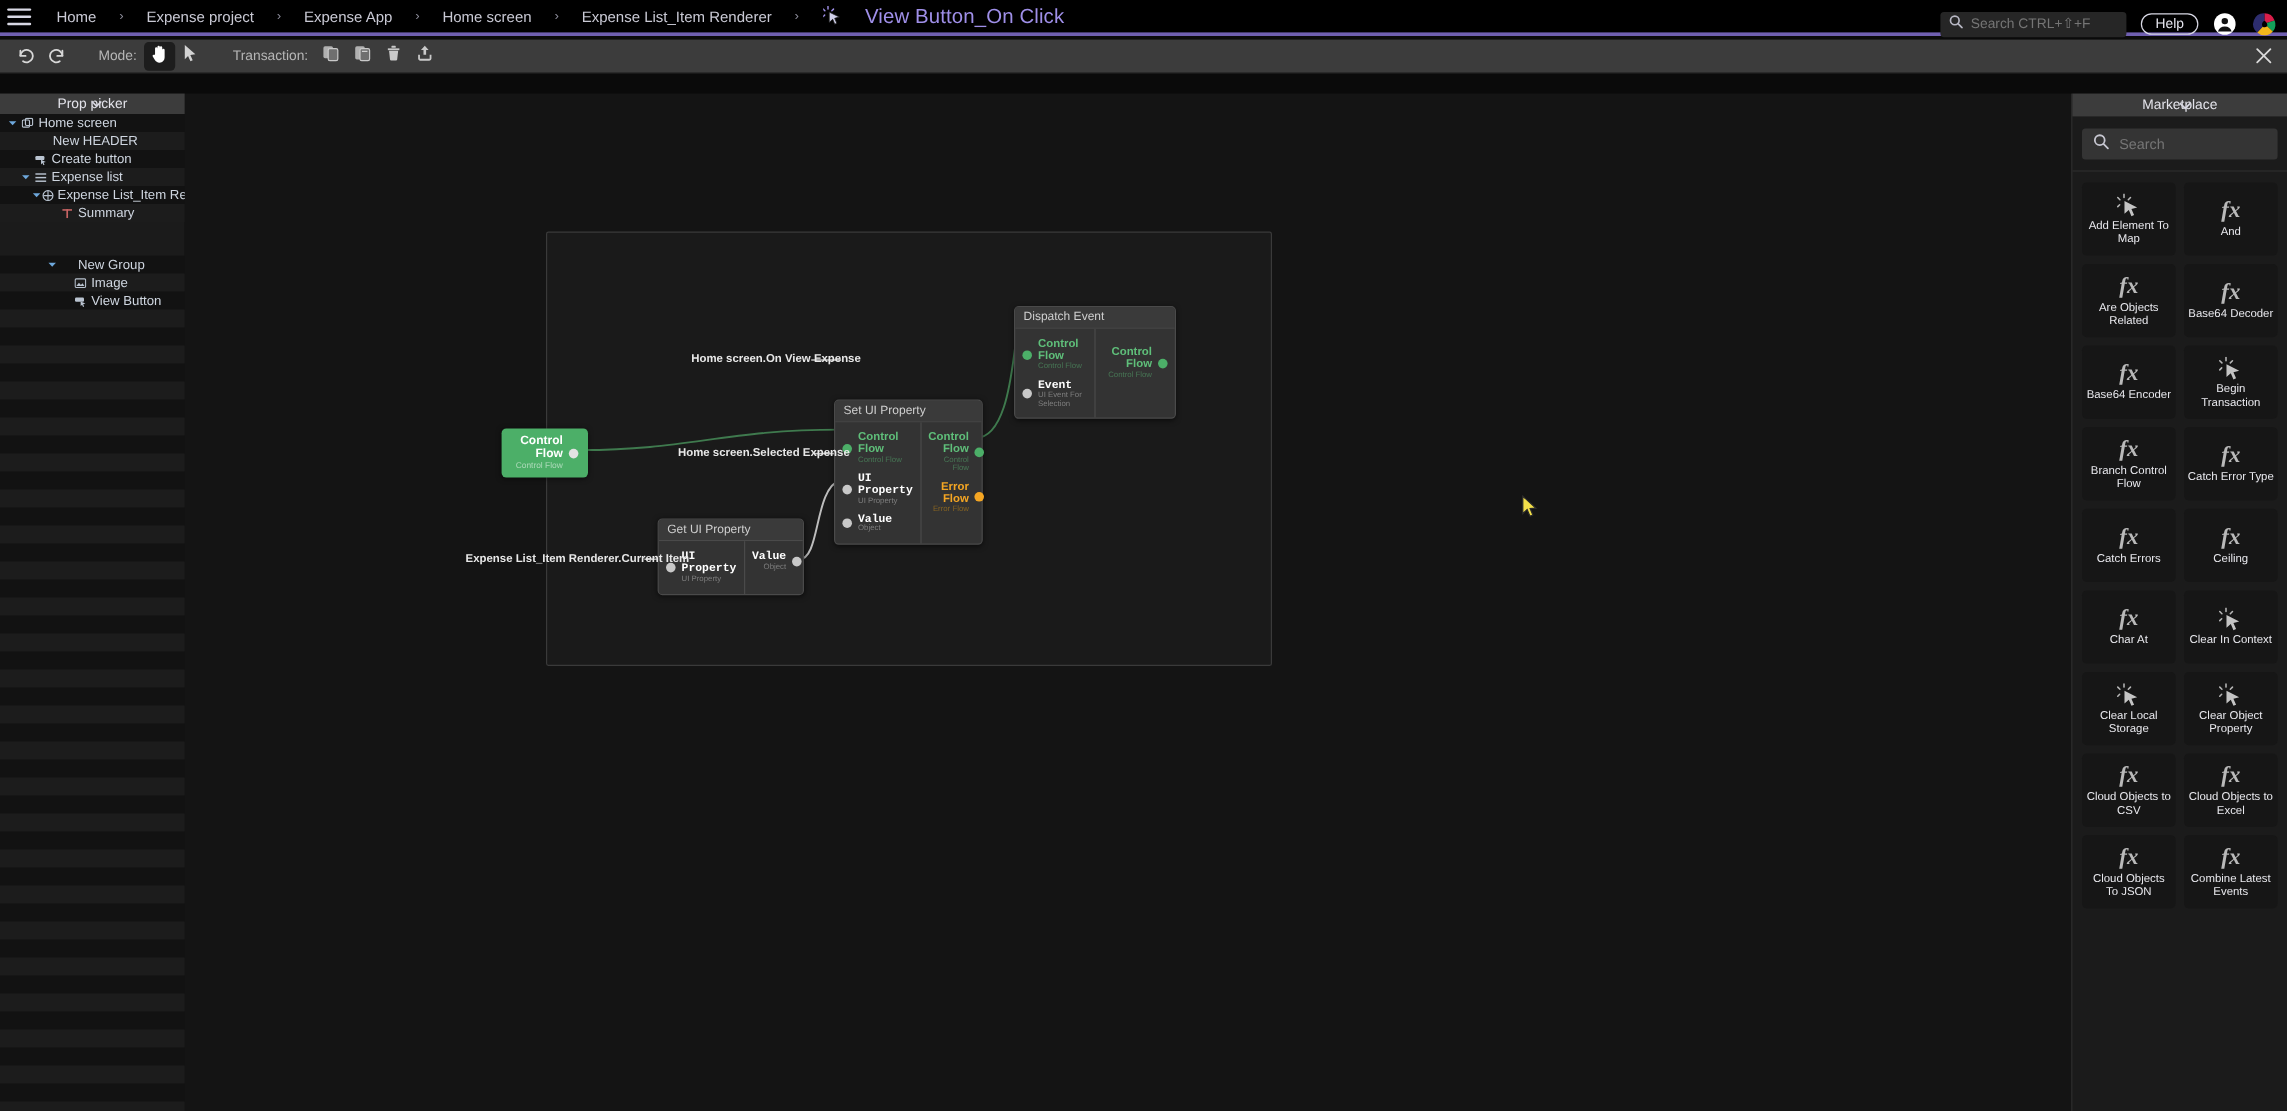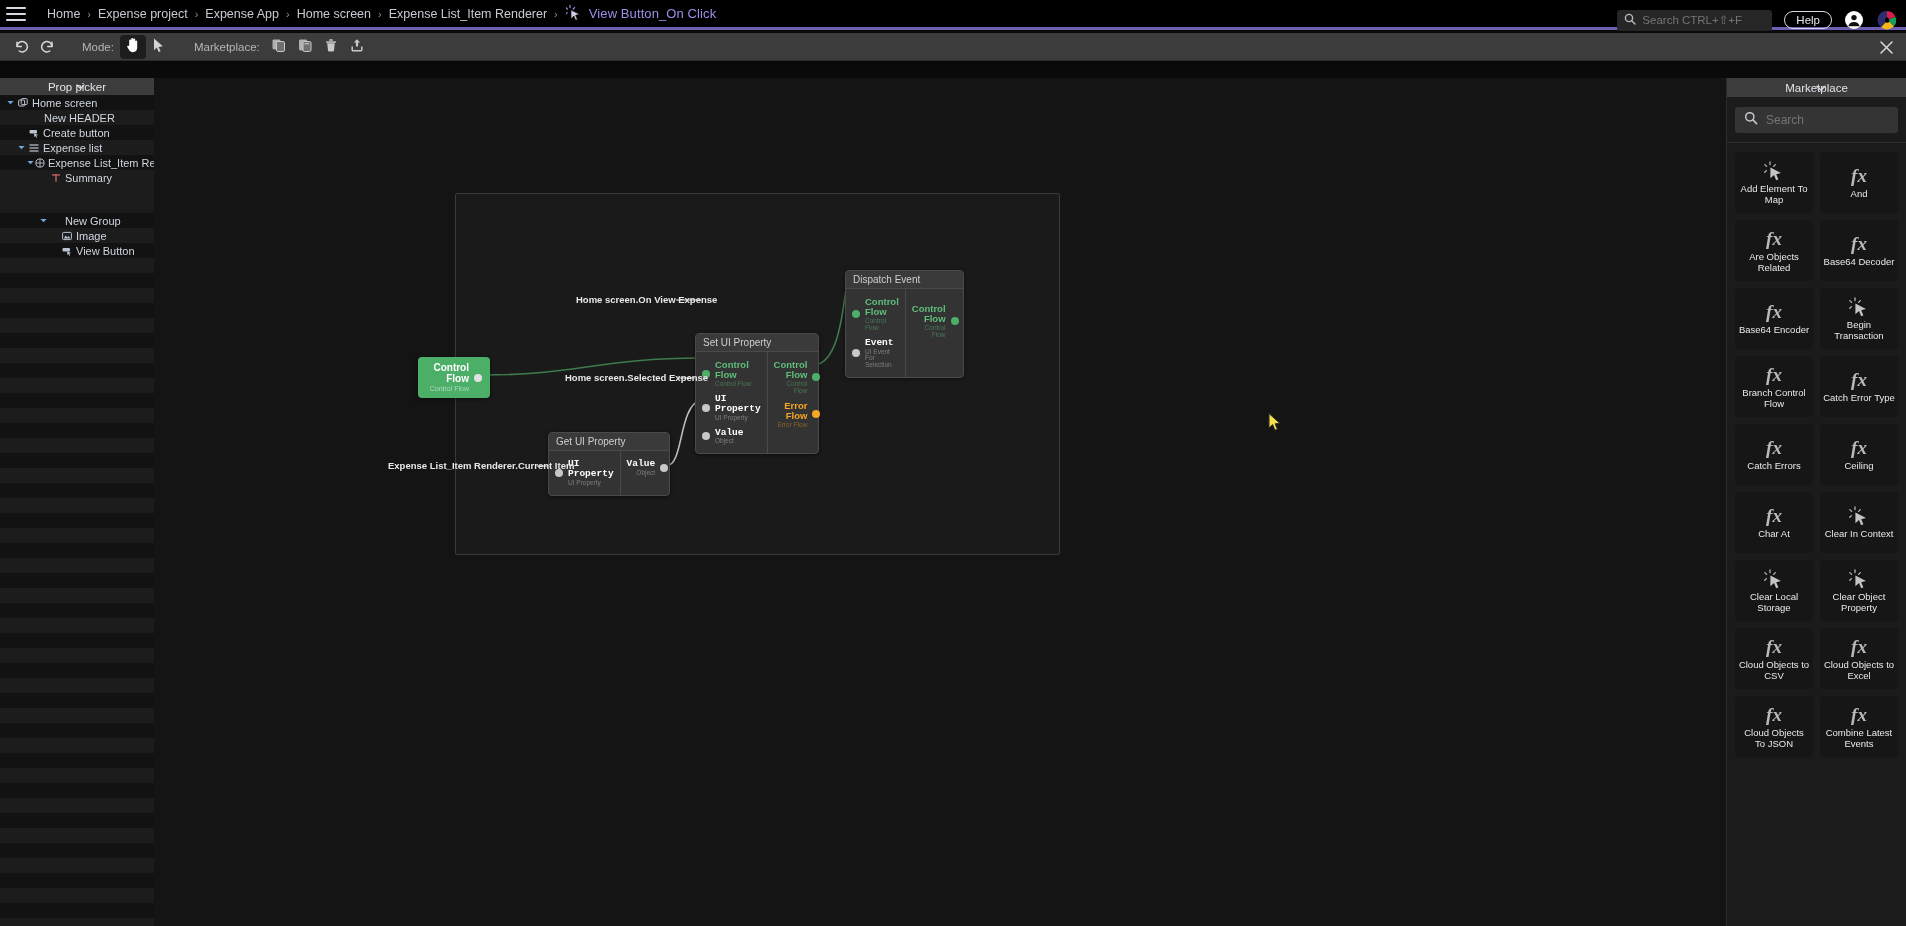--- a/index.html
+++ b/index.html
@@ -23,28 +23,28 @@
     display: flex; flex-direction: column; justify-content: space-between;
     cursor: pointer;
   }
   .hamburger i {
     display: block; height: 2px; background: #d8d8e4; border-radius: 1px;
   }
   .hamburger i:nth-child(1) { width: 100%; }
   .hamburger i:nth-child(2) { width: 100%; }
   .hamburger i:nth-child(3) { width: 100%; }
 
-  .crumbs { display: flex; align-items: center; gap: 0px; }
+  .crumbs { display: flex; align-items: center; gap: 12px; }
   .crumb {
     color: #c9c9d4; font-size: 12.5px; padding: 0 7px;
     white-space: nowrap; cursor: pointer;
   }
   .crumb-sep { color: #8e8e9c; font-size: 11px; }
   .crumb-current {
-    color: #9f8fe8; font-size: 13px; padding-left: 6px;
+    color: #9f8fe8; font-size: 17px; padding-left: 6px;
     white-space: nowrap; letter-spacing: .1px;
   }
   .crumb-icon {
     width: 17px; height: 17px; margin-left: 8px;
     display: inline-flex; align-items: center; justify-content: center;
   }
 
   .topright {
     position: absolute; right: 6px; top: 0; height: 40px;
     display: flex; align-items: center; gap: 12px;
@@ -294,21 +294,21 @@
     </span>
   </div>
   <div class="tb-icon">
     <span>
       <svg width="15" height="16" viewBox="0 0 15 16">
         <path d="M3 1.5 L11.8 9.3 L7.6 9.9 L9.6 14.2 L7.7 15 L5.7 10.6 L3 13.3 Z" fill="#d3d3d3"></path>
       </svg>
     </span>
   </div>
 
-  <div class="tb-label">Marketplace:</div>
+  <div class="tb-label">Transaction:</div>
   <div class="tb-icon">
     <span>
       <svg width="16" height="16" viewBox="0 0 16 16">
         <rect x="1.5" y="2.5" width="8" height="10" rx="1.4" fill="#b0b0b0"></rect>
         <rect x="5.5" y="4.5" width="8" height="10" rx="1.4" fill="#6f6f6f" stroke="#c9c9c9" stroke-width="1"></rect>
       </svg>
     </span>
   </div>
   <div class="tb-icon">
     <span>
@@ -571,21 +571,21 @@
           <span class="plabel">
               <span class="n orange">Error Flow</span>
               <span class="s orange">Error Flow</span>
             </span>
           <span class="dot orange"></span>
         </div>
       </div>
     </div>
   </div>
 
-  <div class="node" style="left:691px;top:192px;width:119px;">
+  <div class="node" style="left:691px;top:177px;width:135px;">
     <div class="node-title">Dispatch Event</div>
     <div class="node-body">
       <div class="node-col left">
         <div class="port">
           <span class="dot green"></span>
           <span class="plabel">
               <span class="n green">Control Flow</span>
               <span class="s green">Control Flow</span>
             </span>
         </div>

